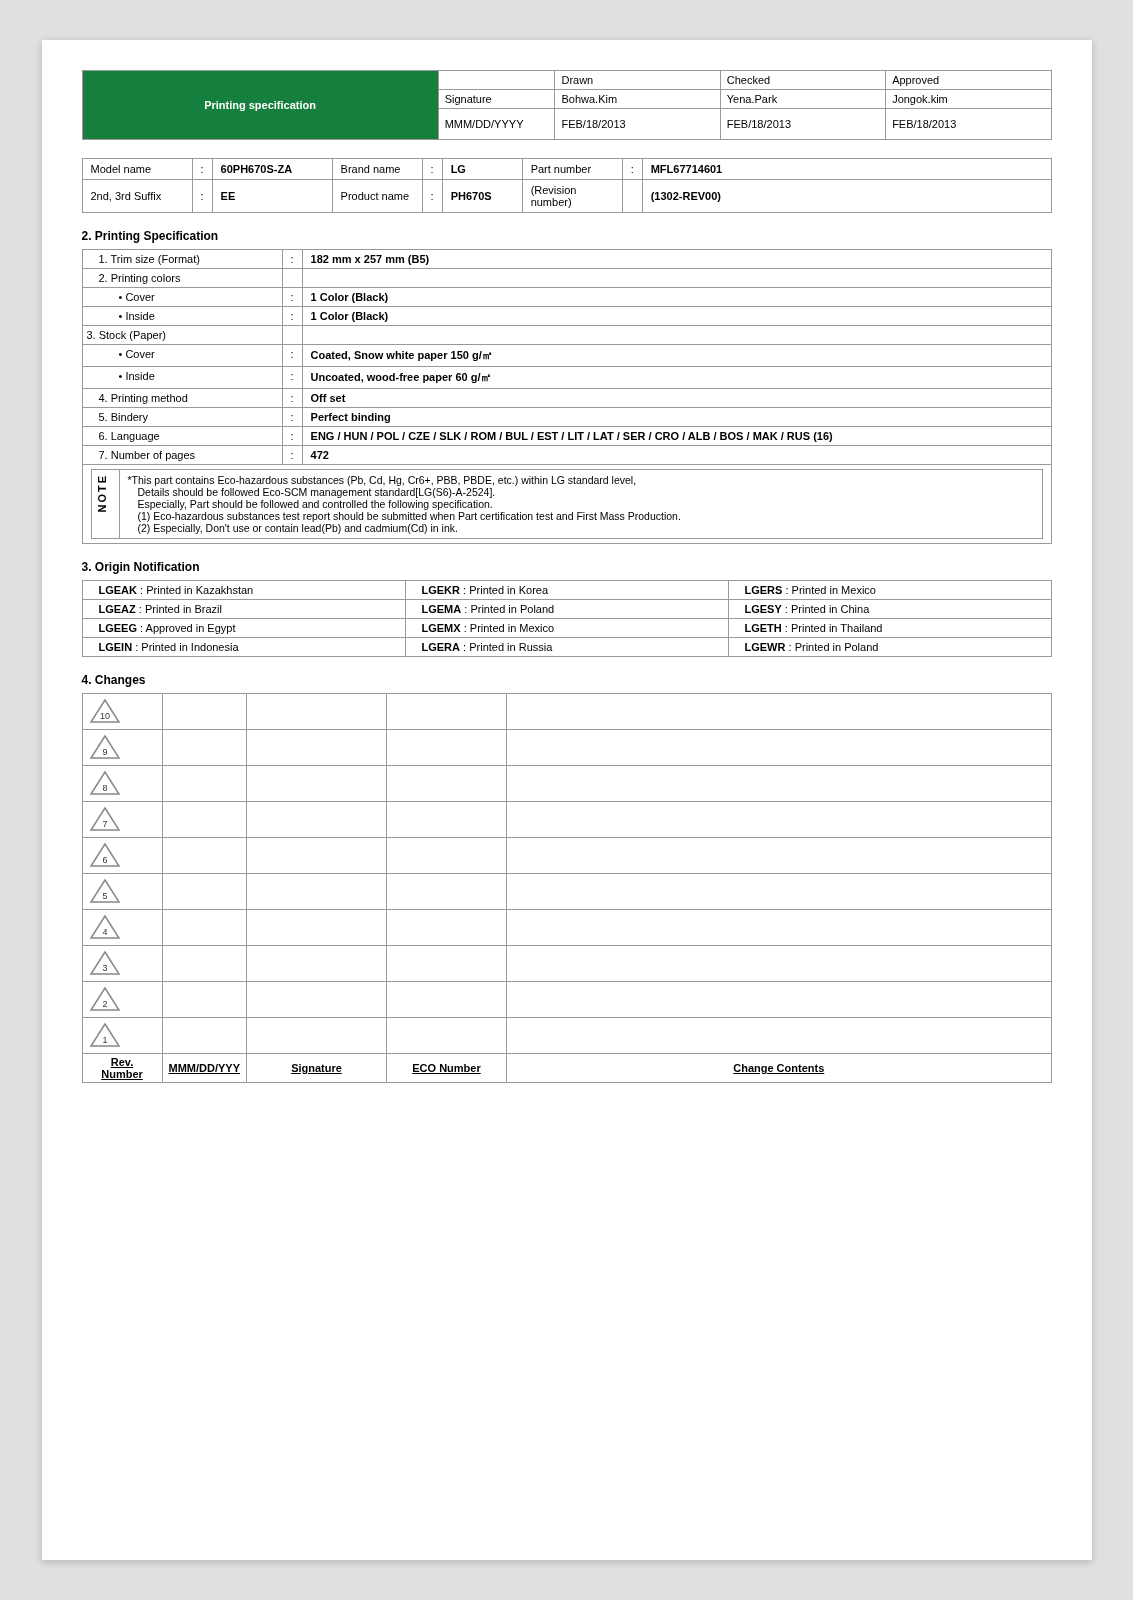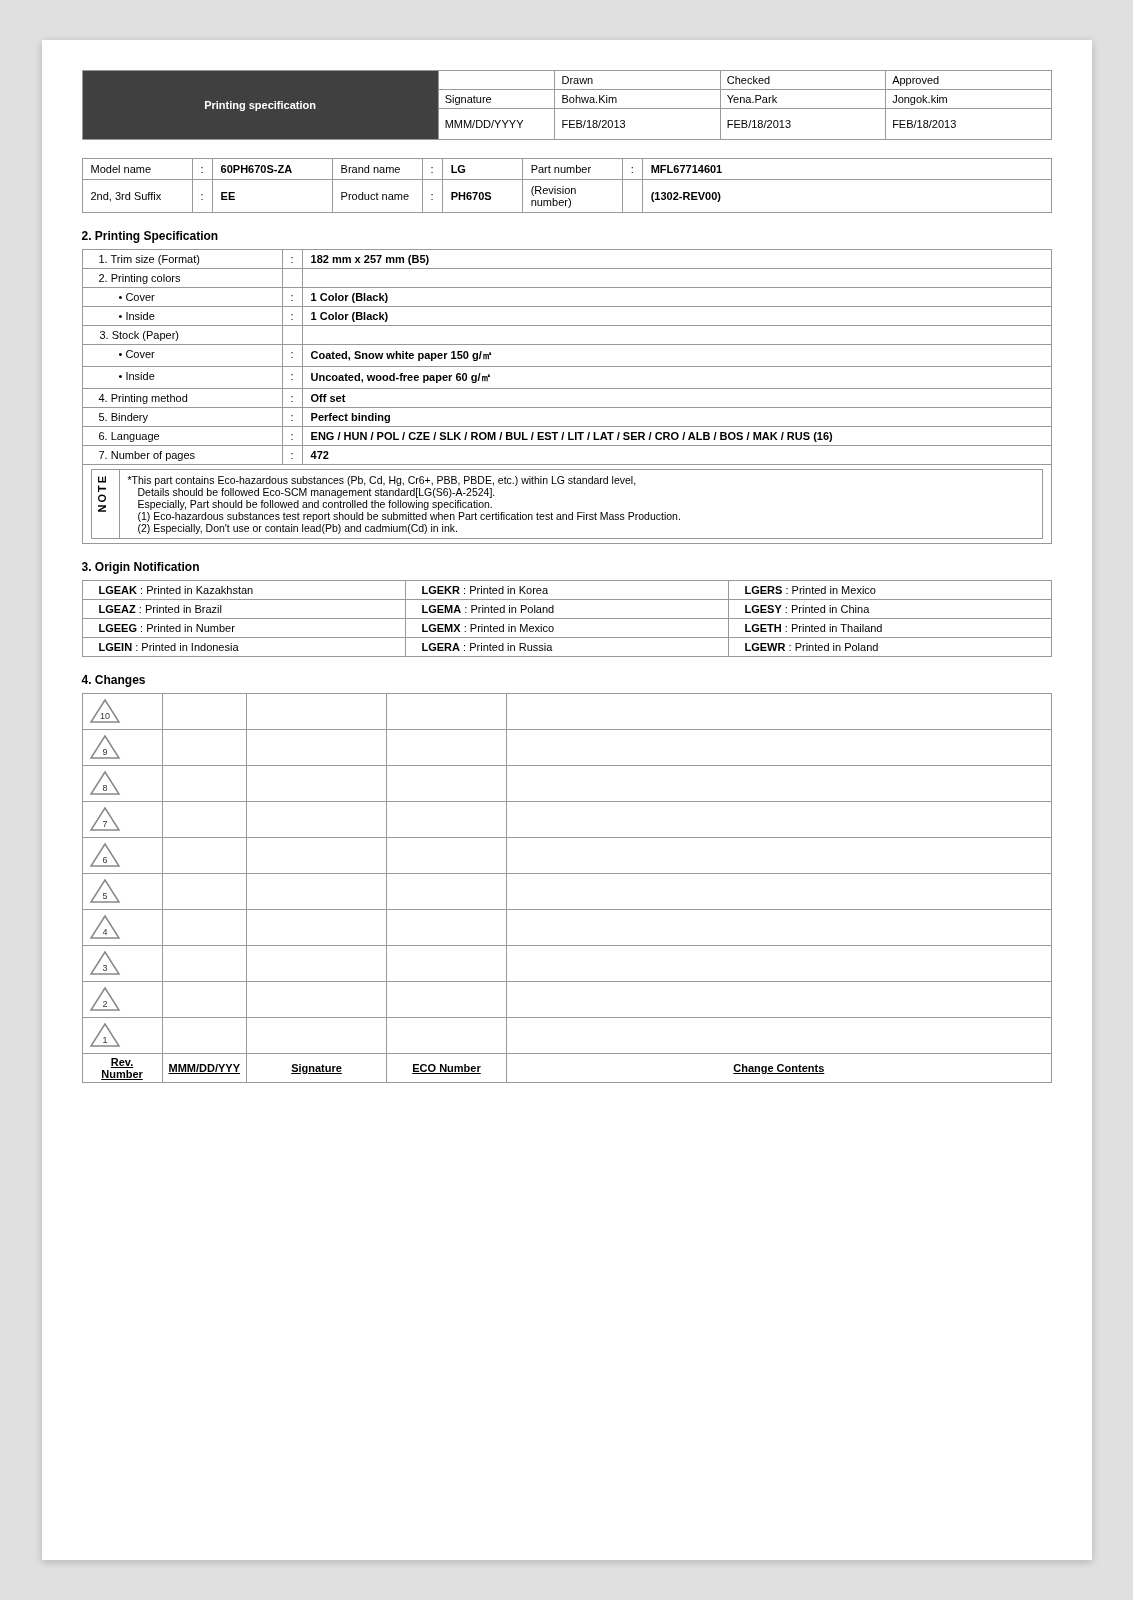--- a/index.html
+++ b/index.html
@@ -23,21 +23,21 @@
       width: 100%;
       border-collapse: collapse;
       margin-bottom: 18px;
     }
     .header-table td, .header-table th {
       border: 1px solid #999;
       padding: 3px 6px;
       font-size: 11px;
     }
     .title-cell {
-      background: #404040;
+      background: #15803d;
       color: #fff;
       font-size: 16px;
       font-weight: bold;
       text-align: center;
       vertical-align: middle;
       width: 280px;
     }
 
     
     .section-title {
@@ -185,21 +185,21 @@
       <td style="font-weight:bold;" colspan="5">1 Color (Black)</td>
     </tr>
 
     <tr>
       <td style="padding-left:36px;">• Inside</td>
       <td>:</td>
       <td style="font-weight:bold;" colspan="5">1 Color (Black)</td>
     </tr>
 
     <tr>
-      <td style="padding-left:17px;">3. Stock (Paper)</td>
+      <td style="padding-left:4px;">3. Stock (Paper)</td>
       <td></td>
       <td colspan="5"></td>
     </tr>
 
     <tr>
       <td style="padding-left:36px;">• Cover</td>
       <td>:</td>
       <td style="font-weight:bold;" colspan="5">Coated, Snow white paper 150 g/㎡</td>
     </tr>
 
@@ -290,21 +290,21 @@
       <td class="origin-col">
         <span style="font-weight:bold;">LGESY</span>
         <span> : </span>
         <span>Printed in China</span>
       </td>
     </tr>
     <tr>
       <td class="origin-col">
         <span style="font-weight:bold;">LGEEG</span>
         <span> : </span>
-        <span>Printed in Number</span>
+        <span>Approved in Egypt</span>
       </td>
       <td class="origin-col">
         <span style="font-weight:bold;">LGEMX</span>
         <span> : </span>
         <span>Printed in Mexico</span>
       </td>
       <td class="origin-col">
         <span style="font-weight:bold;">LGETH</span>
         <span> : </span>
         <span>Printed in Thailand</span>

